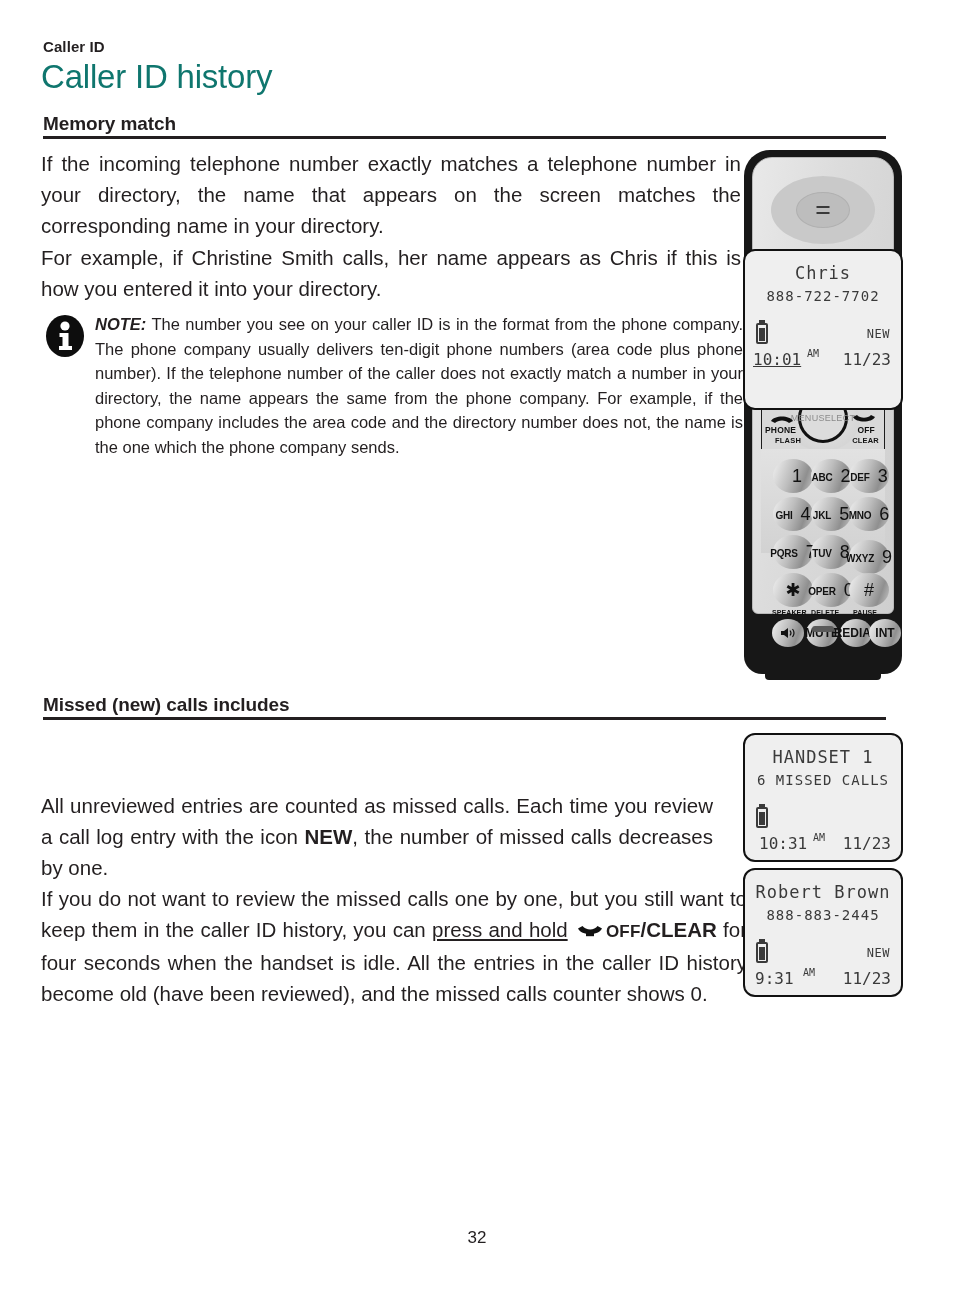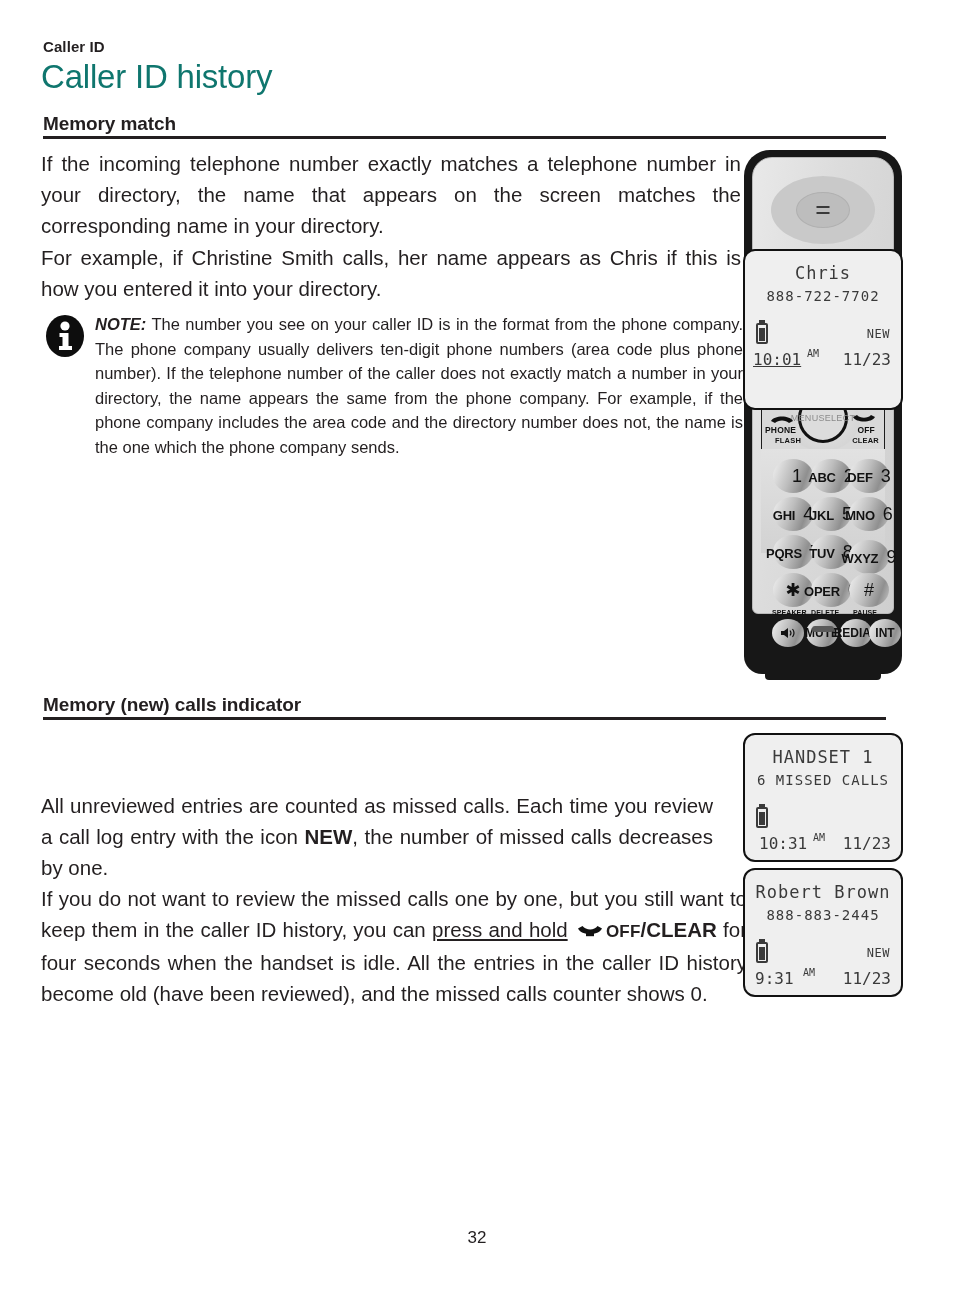--- a/index.html
+++ b/index.html
@@ -137,21 +137,21 @@
     background: linear-gradient(180deg,#e2e2e2,#d2d2d2);
   }
   .kbtn {
     position: absolute;
     width: 40px; height: 34px; border-radius: 50%;
     background: linear-gradient(110deg,#f2f2f2 0%,#bdbdbd 45%,#8f8f8f 75%,#c9c9c9 100%);
     display: flex; align-items: center; justify-content: center;
     color: #111;
   }
   .kbtn .num { font-size: 18px; font-weight: 400; line-height: 1; }
-  .kbtn .abc { font-size: 13px; font-weight: 700; margin-right: 8px; margin-top: 3px; letter-spacing: -.2px; }
+  .kbtn .abc { font-size: 10px; font-weight: 700; margin-right: 8px; margin-top: 3px; letter-spacing: -.2px; }
   .kbtn.rnd { width: 32px; height: 28px; }
   .kbtn.rnd .num { font-size: 12px; font-weight: 700; }
   .klabel { position: absolute; font-size: 7px; font-weight: 700; color: #111; letter-spacing: .1px; }
 
   .hs-bottom-notch {
     position: absolute; left: 50%; transform: translateX(-50%);
     bottom: 42px; width: 22px; height: 6px; border-radius: 3px;
     background: #5a5a5a;
   }
   .hs-foot {
@@ -343,21 +343,21 @@
     <div class="lcd-txt lcd-num" style="left:0; right:0; top:37px; text-align:center;">888-722-7702</div>
     <div class="batt" style="left:11px; top:72px;">
         <div class="batt-fill"></div>
       </div>
     <div class="lcd-txt lcd-new" style="right:11px; top:76px;">NEW</div>
     <div class="lcd-txt lcd-time" style="left:8px; top:99px;text-decoration:underline;">10:01</div>
     <div class="lcd-txt lcd-ampm" style="left:62px; top:97px;">AM</div>
     <div class="lcd-txt lcd-time" style="right:10px; top:99px;">11/23</div>
   </div>
 
-  <div class="section-head" style="top:694px;">Memory (new) calls indicator</div>
+  <div class="section-head" style="top:694px;">Missed (new) calls includes</div>
   <div class="rule" style="top:717px; width:843px;"></div>
 
 
   <div class="para" style="left:41px; top:790px; width:672px;">
     <span>All unreviewed entries are counted as missed calls. Each time you review a call log entry with the icon </span><b>NEW</b><span>, the number of missed calls decreases by one.</span>
   </div>
 
   <div class="para" style="left:41px; top:883px; width:706px;">
     <span>If you do not want to review the missed calls one by one, but you still want to keep them in the caller ID history, you can </span><span class="u">press and hold</span><span> </span><span class="phone-glyph"><svg width="26" height="13" viewBox="0 0 26 13">
           <path d="M1 3.5 C4.5 11 21.5 11 25 3.5 L20.5 1 C17.5 5.5 9 5.5 5.5 1 Z" fill="#111"></path>

